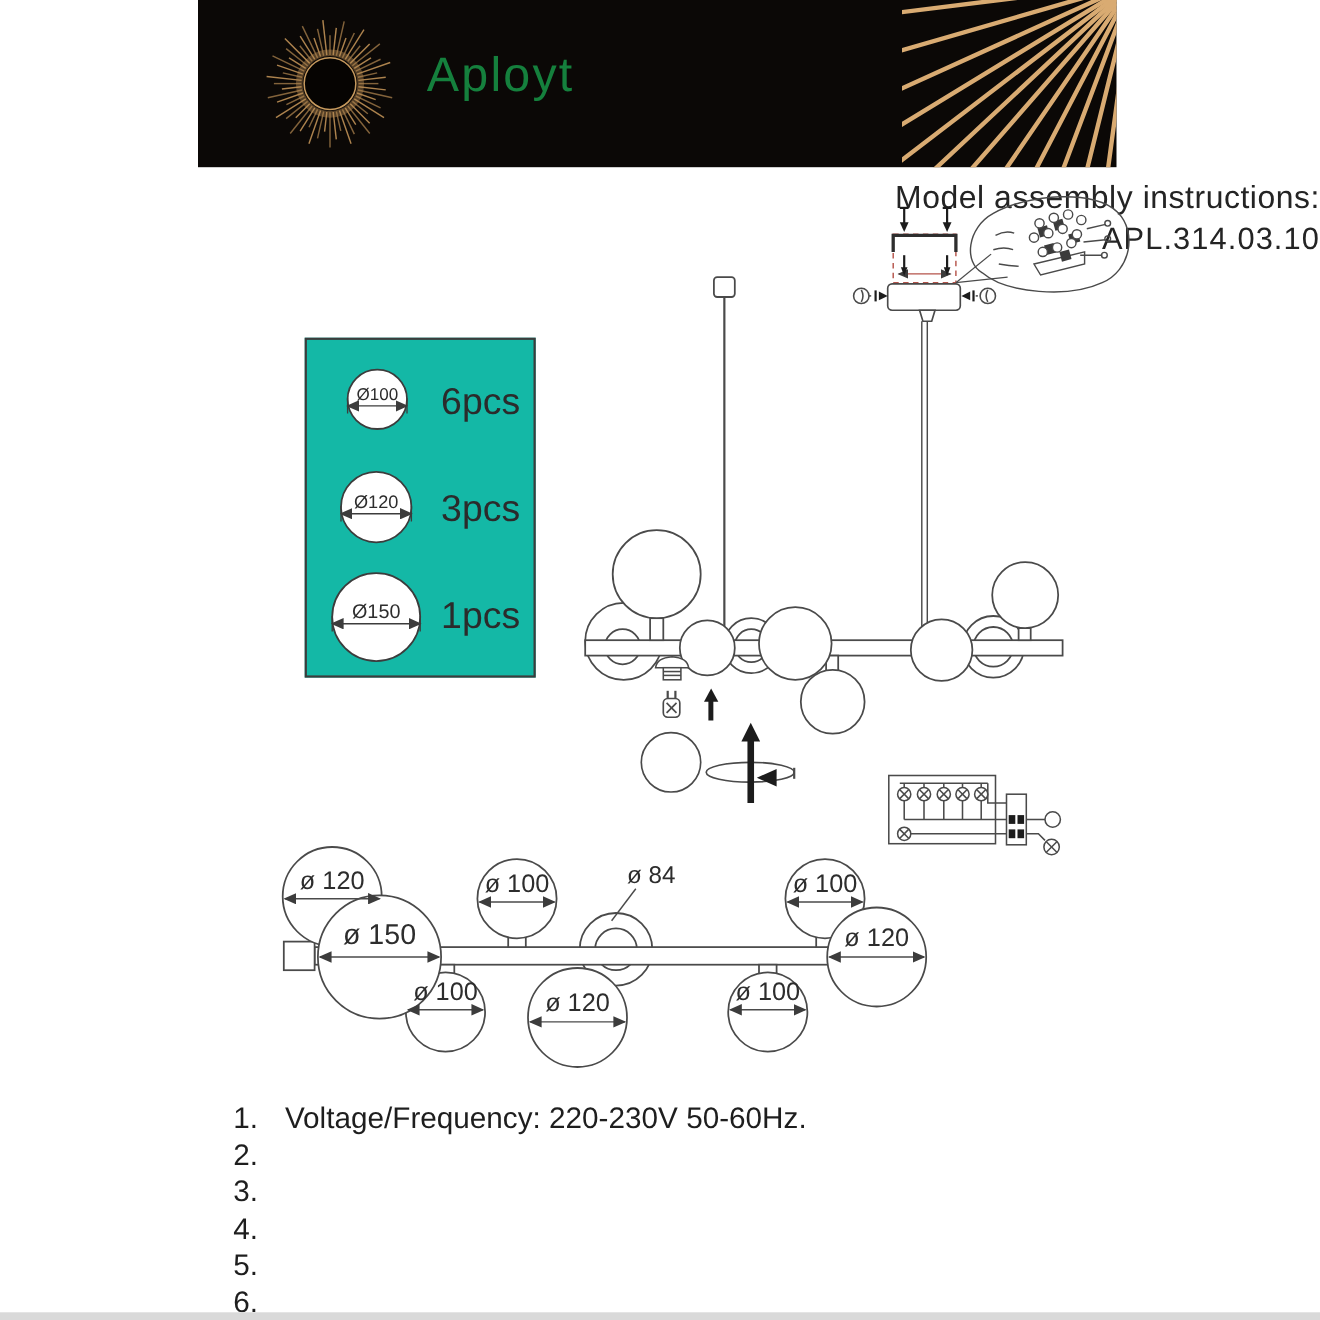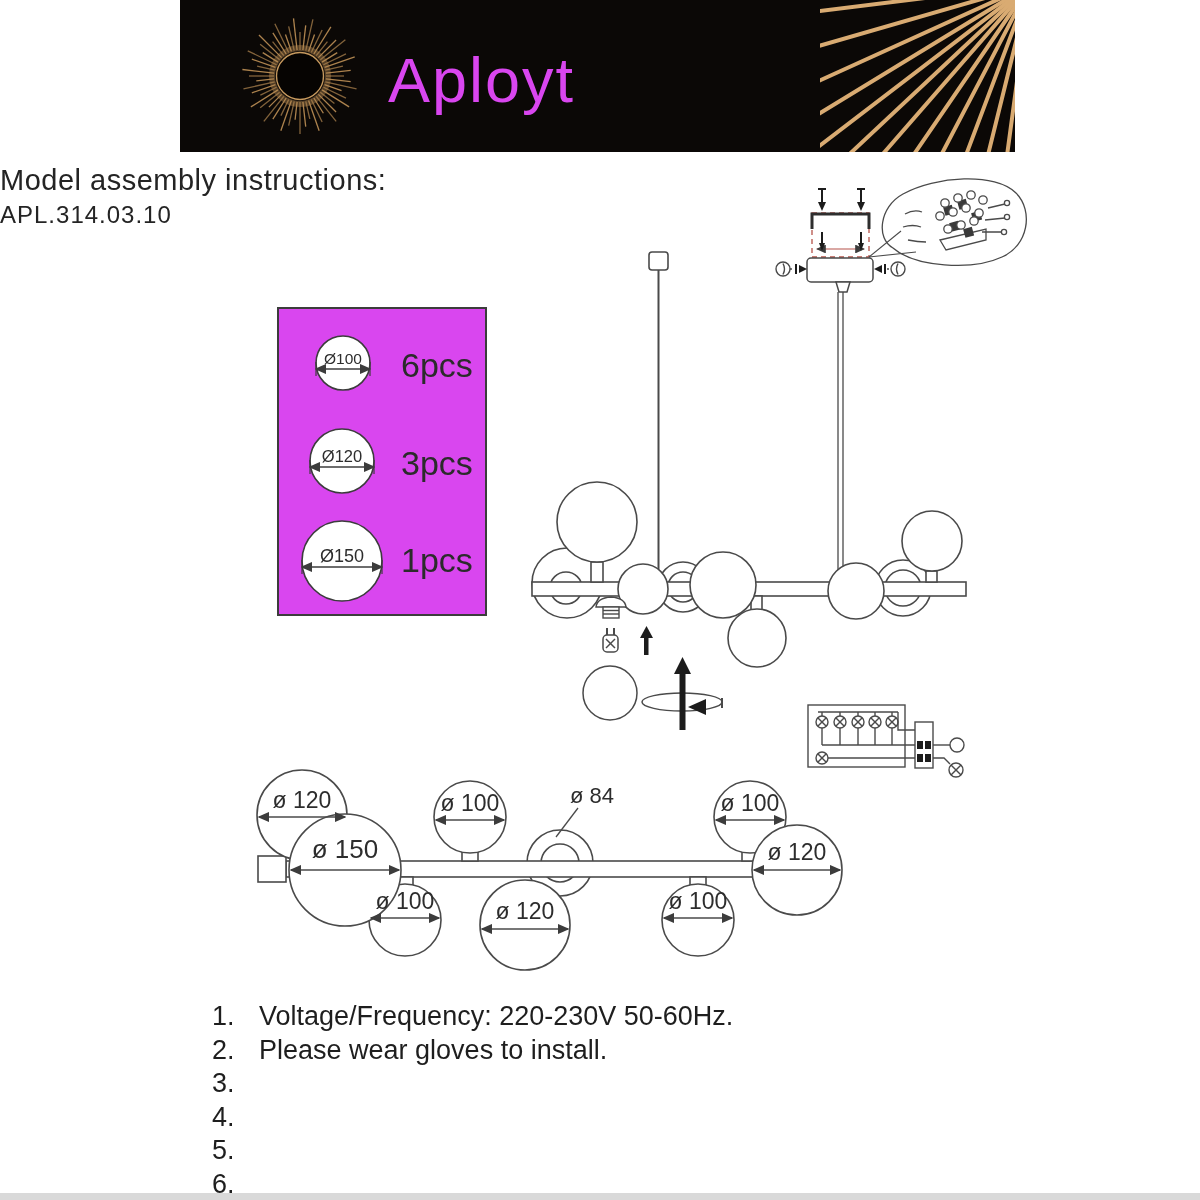--- a/index.html
+++ b/index.html
@@ -1,29 +1,29 @@
 <!DOCTYPE html>
 <html><head>
 <meta charset="utf-8">
 <style>
   html,body{margin:0;padding:0;background:#ffffff;}
   .page{position:relative;width:1200px;height:1200px;background:#ffffff;overflow:hidden;
         font-family:"Liberation Sans",sans-serif;}
   
   .band{position:absolute;left:180px;top:0;width:835px;height:152px;background:#0b0806;}
   .band svg{position:absolute;display:block;}
-  .brand{position:absolute;left:208px;top:44px;font-size:63px;font-weight:400;
-         color:#d946ef;letter-spacing:2px;}
+  .brand{position:absolute;left:208px;top:44px;font-size:44px;font-weight:400;
+         color:#15803d;letter-spacing:2px;}
   
-  .title{position:absolute;left:0;top:164px;width:1200px;text-align:left;color:#242424;}
+  .title{position:absolute;left:0;top:164px;width:1200px;text-align:right;color:#242424;}
   .title .h{font-size:29px;letter-spacing:.5px;}
-  .title .m{font-size:24px;margin-top:4px;letter-spacing:1px;}
+  .title .m{font-size:28px;margin-top:4px;letter-spacing:1px;}
   
   .partsbox{position:absolute;left:277px;top:307px;width:206px;height:305px;
-            border:2px solid #3c3c3c;background:#d946ef;}
+            border:2px solid #3c3c3c;background:#14b8a6;}
   .partsbox .qty{position:absolute;left:122px;font-size:34px;color:#2b2b2b;}
   .partsbox svg{position:absolute;}
   
   svg.drawing{position:absolute;left:0;top:0;width:1200px;height:1200px;}
   .dimtxt{font-family:"Liberation Sans",sans-serif;font-size:23px;fill:#2d2d2d;}
   .dimtxt.big{font-size:26px;}
   .dimtxt.small{font-size:22px;}
   .ptxt{font-family:"Liberation Sans",sans-serif;fill:#2d2d2d;}
   
   .instr{position:absolute;left:212px;top:1000px;width:860px;color:#1e1e1e;}
@@ -402,21 +402,20 @@
     </g>
   </svg>
 
   <div class="instr">
     <div class="row">
       <span class="n">1.</span>
       <span class="t">Voltage/Frequency: 220-230V 50-60Hz.</span>
     </div>
     <div class="row">
       <span class="n">2.</span>
-      <span class="t">Please wear gloves to install.</span>
     </div>
     <div class="row">
       <span class="n">3.</span>
     </div>
     <div class="row">
       <span class="n">4.</span>
     </div>
     <div class="row">
       <span class="n">5.</span>
     </div>

